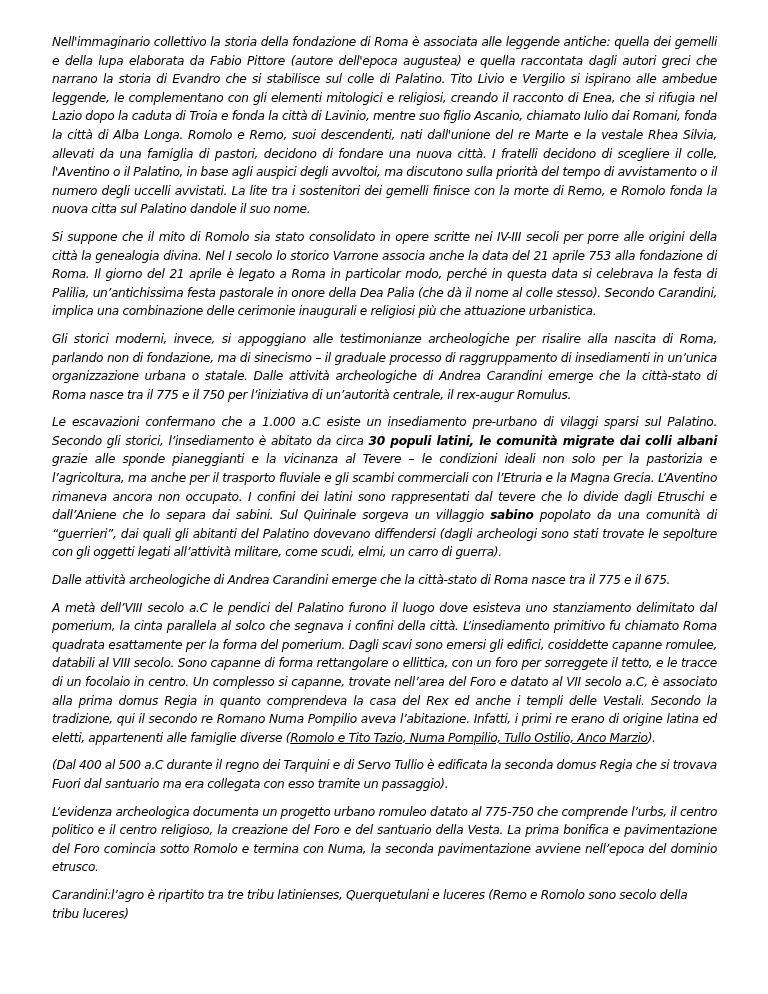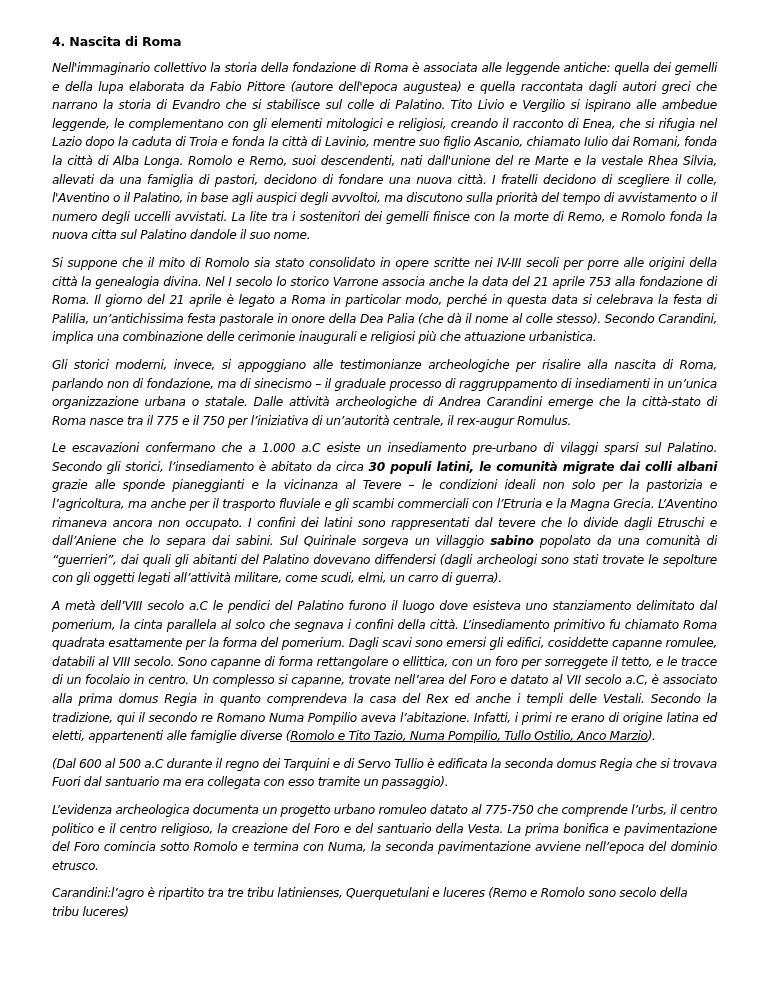--- a/index.html
+++ b/index.html
@@ -16,31 +16,31 @@
   }
   p { margin: 0 0 9px 0; text-align: justify; font-style: italic; }
   p.left { text-align: left; }
   b { font-weight: bold; }
   .u { text-decoration: underline; }
 </style>
 </head>
 <body>
 
 <div class="page">
-  <h1>4. Nascita di Roma</h1>
 
   <p>Nell'immaginario collettivo la storia della fondazione di Roma è associata alle leggende antiche: quella dei gemelli e della lupa elaborata da Fabio Pittore (autore dell'epoca augustea) e quella raccontata dagli autori greci che narrano la storia di Evandro che si stabilisce sul colle di Palatino.  Tito Livio e Vergilio si ispirano alle ambedue leggende, le complementano con gli elementi mitologici e religiosi, creando il racconto di Enea, che si rifugia nel Lazio dopo la caduta di Troia e fonda la città di Lavinio, mentre suo figlio Ascanio, chiamato Iulio dai Romani, fonda la città di Alba Longa. Romolo e Remo, suoi descendenti, nati dall'unione del re Marte e la vestale Rhea Silvia, allevati da una famiglia di pastori, decidono di fondare una nuova città.  I fratelli decidono di scegliere il colle, l'Aventino o il Palatino, in base agli auspici degli avvoltoi, ma discutono sulla priorità del tempo di avvistamento o il numero degli uccelli avvistati. La lite tra i sostenitori dei gemelli finisce con la morte di Remo, e Romolo fonda la nuova citta sul Palatino dandole il suo nome.</p>
 
   <p>Si suppone che il mito di Romolo sia stato consolidato in opere scritte nei IV-III secoli per porre alle origini della città la genealogia divina. Nel I secolo lo storico Varrone associa anche la data del 21 aprile 753 alla fondazione di Roma. Il giorno del 21 aprile è legato a Roma in particolar modo, perché in questa data si celebrava la festa di Palilia, un’antichissima festa pastorale in onore della Dea Palia (che dà il nome al colle stesso). Secondo Carandini, implica una combinazione delle cerimonie inaugurali e religiosi più che attuazione urbanistica.</p>
 
   <p>Gli storici moderni, invece, si appoggiano alle testimonianze archeologiche per risalire alla nascita di Roma, parlando non di fondazione, ma di sinecismo – il graduale processo di raggruppamento di insediamenti in un’unica organizzazione urbana o statale. Dalle attività archeologiche di Andrea Carandini emerge che la città-stato di Roma nasce tra il 775 e il 750 per l’iniziativa di un’autorità centrale, il rex-augur Romulus.</p>
 
   <p><span>Le escavazioni confermano che a 1.000 a.C  esiste un insediamento pre-urbano di vilaggi sparsi sul Palatino. Secondo gli storici, l’insediamento è abitato da circa </span><b>30 populi latini, le comunità migrate dai colli albani</b><span> grazie alle sponde pianeggianti e la vicinanza al Tevere – le condizioni ideali non solo per la pastorizia e l’agricoltura, ma anche per il trasporto fluviale e gli scambi commerciali con l’Etruria e la Magna Grecia. L’Aventino rimaneva ancora non occupato. I confini dei latini sono rappresentati dal tevere che lo divide dagli Etruschi e dall’Aniene che lo separa dai sabini. Sul Quirinale sorgeva un villaggio </span><b>sabino</b><span> popolato da una comunità di “guerrieri”, dai quali gli abitanti del Palatino dovevano diffendersi (dagli archeologi sono stati trovate le sepolture con gli oggetti legati all’attività militare, come scudi, elmi, un carro di guerra).</span></p>
 
+  <p class="left">Dalle attività archeologiche di Andrea Carandini emerge che la città-stato di Roma nasce tra il 775 e il 675.</p>
 
   <p><span>A metà dell’VIII secolo a.C le pendici del Palatino furono il luogo dove esisteva uno stanziamento delimitato dal pomerium, la cinta parallela al solco che segnava i confini della città. L’insediamento primitivo fu chiamato Roma quadrata esattamente per la forma del pomerium. Dagli scavi sono emersi gli edifici, cosiddette capanne romulee, databili al VIII secolo. Sono capanne di forma rettangolare o ellittica, con un foro per sorreggete il tetto, e le tracce di un focolaio in centro. Un complesso si capanne, trovate nell’area del Foro e datato al VII secolo a.C, è associato alla prima domus Regia in quanto comprendeva la casa del Rex ed anche i templi delle Vestali. Secondo la tradizione, qui il secondo re Romano Numa Pompilio aveva l’abitazione. Infatti, i primi re erano di origine latina ed eletti, appartenenti alle famiglie diverse (</span><span class="u">Romolo e Tito Tazio, Numa Pompilio, Tullo Ostilio, Anco Marzio</span><span>).</span></p>
 
-  <p class="left">(Dal 600 al 500 a.C durante il regno dei Tarquini e di Servo Tullio è edificata la seconda domus Regia che si trovava Fuori dal santuario ma era collegata con esso tramite un passaggio).</p>
+  <p class="left">(Dal 400 al 500 a.C durante il regno dei Tarquini e di Servo Tullio è edificata la seconda domus Regia che si trovava Fuori dal santuario ma era collegata con esso tramite un passaggio).</p>
 
   <p>L’evidenza archeologica documenta un progetto urbano romuleo datato al 775-750 che comprende l’urbs, il centro politico e il centro religioso, la creazione del Foro e del santuario della Vesta. La prima bonifica e pavimentazione del Foro comincia sotto Romolo e termina con Numa, la seconda pavimentazione avviene nell’epoca del dominio etrusco.</p>
 
   <p class="left">Carandini:l’agro è ripartito tra tre tribu latinienses, Querquetulani e luceres (Remo e Romolo sono secolo della tribu luceres)</p>
 </div>
 
 </body></html>

